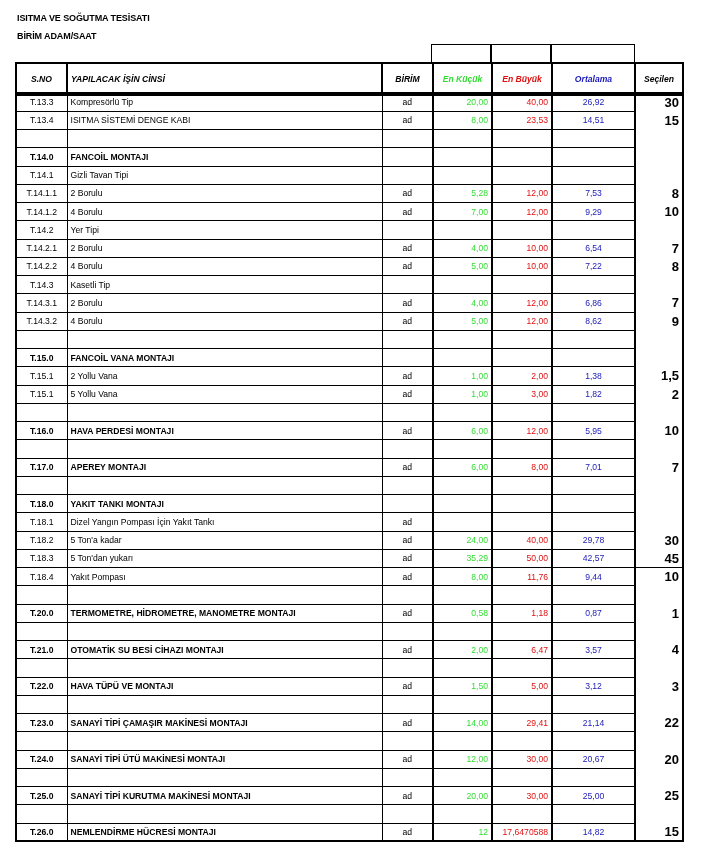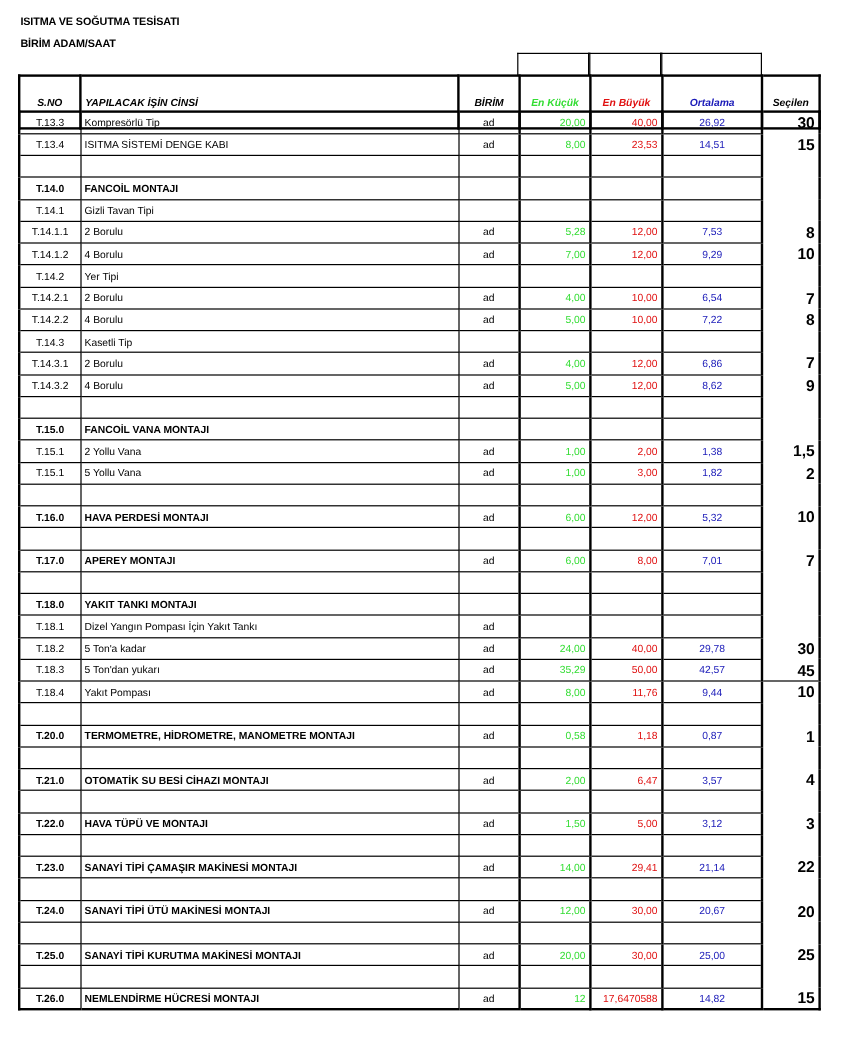--- a/index.html
+++ b/index.html
@@ -8,21 +8,21 @@
   .title { position: absolute; left: 17px; font-size: 9px; font-weight: bold; letter-spacing: -0.1px; }
   #t1 { top: 13px; }
   #t2 { top: 31px; }
 
   .topbox { position: absolute; top: 44px; height: 19px; border: 1.5px solid #000; border-bottom: none; box-sizing: border-box; }
 
   table { border-collapse: collapse; position: absolute; table-layout: fixed; }
   td { box-sizing: border-box; padding: 0 3px; font-size: 8.6px; white-space: nowrap; overflow: hidden; }
 
   #hdr { left: 15px; top: 62px; }
-  #hdr td { height: 44px; border: 2px solid #000; font-style: italic; font-weight: bold; font-size: 8.6px; }
+  #hdr td { height: 32px; border: 2px solid #000; font-style: italic; font-weight: bold; font-size: 8.6px; }
   #hdr td.c { text-align: center; }
 
   #body { left: 15px; top: 92px; }
   #body td { height: 18.25px; border: 1px solid #000; }
   #body td.sno { text-align: center; border-left: 2.5px solid #000; border-right: 1.5px solid #000; }
   #body td.unit { text-align: center; }
   #body td.min { text-align: right; color: #33dd33; border-left: 2px solid #000; border-right: 2px solid #000; }
   #body td.max { text-align: right; color: #e01010; border-right: 2px solid #000; }
   #body td.avg { text-align: center; color: #1a1ab8; }
   #body td.sel { text-align: right; font-weight: bold; font-size: 13px; border-left: 2px solid #000; border-right: 2px solid #000; border-top: none; border-bottom: none; }
@@ -236,21 +236,21 @@
         <td class="max"></td>
         <td class="avg"></td>
         <td class="sel"></td>
       </tr>
       <tr class="bold">
         <td class="sno">T.16.0</td>
         <td class="desc">HAVA PERDESİ MONTAJI</td>
         <td class="unit">ad</td>
         <td class="min">6,00</td>
         <td class="max">12,00</td>
-        <td class="avg">5,32</td>
+        <td class="avg">5,95</td>
         <td class="sel">10</td>
       </tr>
       <tr>
         <td class="sno"></td>
         <td class="desc"></td>
         <td class="unit"></td>
         <td class="min"></td>
         <td class="max"></td>
         <td class="avg"></td>
         <td class="sel"></td>

